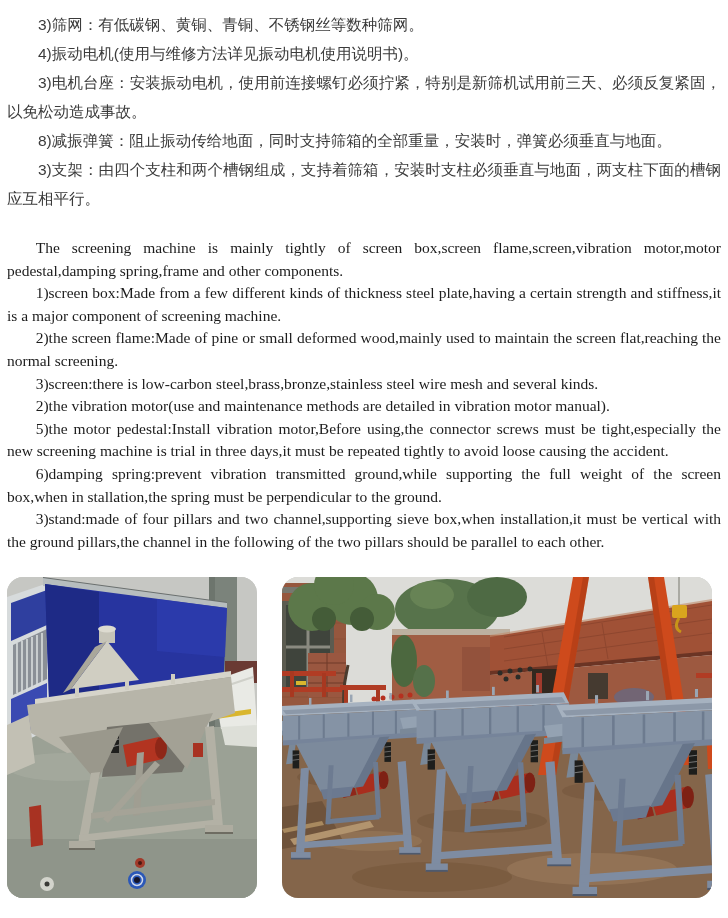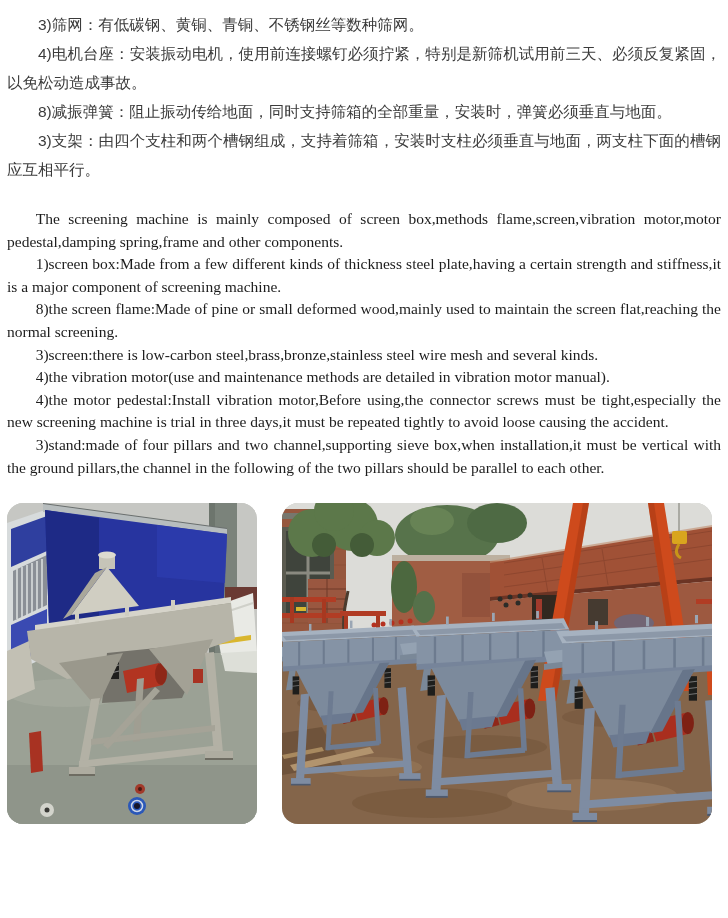--- a/index.html
+++ b/index.html
@@ -24,32 +24,34 @@
   .photo-right{width:430px;height:321px;}
   figure svg{display:block;width:100%;height:100%;}
 </style>
 </head>
 <body>
 
 <div class="page">
 
   <section class="cn">
     <p>3)筛网：有低碳钢、黄铜、青铜、不锈钢丝等数种筛网。</p>
-    <p>4)电机台座：安装振动电机，使用前连接螺钉必须拧紧，特别是新筛机试用前三天、必须反复紧固，以免松动造成事故。</p>
+    <p>4)振动电机(使用与维修方法详见振动电机使用说明书)。</p>
+    <p>3)电机台座：安装振动电机，使用前连接螺钉必须拧紧，特别是新筛机试用前三天、必须反复紧固，以免松动造成事故。</p>
     <p>8)减振弹簧：阻止振动传给地面，同时支持筛箱的全部重量，安装时，弹簧必须垂直与地面。</p>
     <p>3)支架：由四个支柱和两个槽钢组成，支持着筛箱，安装时支柱必须垂直与地面，两支柱下面的槽钢应互相平行。</p>
   </section>
 
   <section class="en">
-    <p>The screening machine is mainly composed of screen box,methods flame,screen,vibration motor,motor pedestal,damping spring,frame and other components.</p>
+    <p>The screening machine is mainly tightly of screen box,screen flame,screen,vibration motor,motor pedestal,damping spring,frame and other components.</p>
     <p>1)screen box:Made from a few different kinds of thickness steel plate,having a certain strength and stiffness,it is a major component of screening machine.</p>
-    <p>8)the screen flame:Made of pine or small deformed wood,mainly used to maintain the screen flat,reaching the normal screening.</p>
+    <p>2)the screen flame:Made of pine or small deformed wood,mainly used to maintain the screen flat,reaching the normal screening.</p>
     <p>3)screen:there is low-carbon steel,brass,bronze,stainless steel wire mesh and several kinds.</p>
-    <p>4)the vibration motor(use and maintenance methods are detailed in vibration motor manual).</p>
-    <p>4)the motor pedestal:Install vibration motor,Before using,the connector screws must be tight,especially the new screening machine is trial in three days,it must be repeated tightly to avoid  loose causing the accident.</p>
+    <p>2)the vibration motor(use and maintenance methods are detailed in vibration motor manual).</p>
+    <p>5)the motor pedestal:Install vibration motor,Before using,the connector screws must be tight,especially the new screening machine is trial in three days,it must be repeated tightly to avoid  loose causing the accident.</p>
+    <p>6)damping spring:prevent vibration transmitted ground,while supporting the full weight of the screen box,when in stallation,the spring must be perpendicular to the ground.</p>
     <p>3)stand:made of four pillars and two channel,supporting sieve box,when installation,it must be vertical with the ground pillars,the channel in the following of the two pillars should be parallel to each other.</p>
   </section>
 
   <div class="photos">
 
     <figure class="photo-left" aria-label="stainless steel linear vibrating sieve machine standing on concrete in front of a blue workshop building with white-framed windows">
       <svg viewBox="0 0 250 321" preserveAspectRatio="none">
         <rect x="0" y="0" width="250" height="321" fill="#c6c7c3"></rect>
 
         <rect x="202" y="0" width="28" height="158" fill="#7b837b"></rect>

